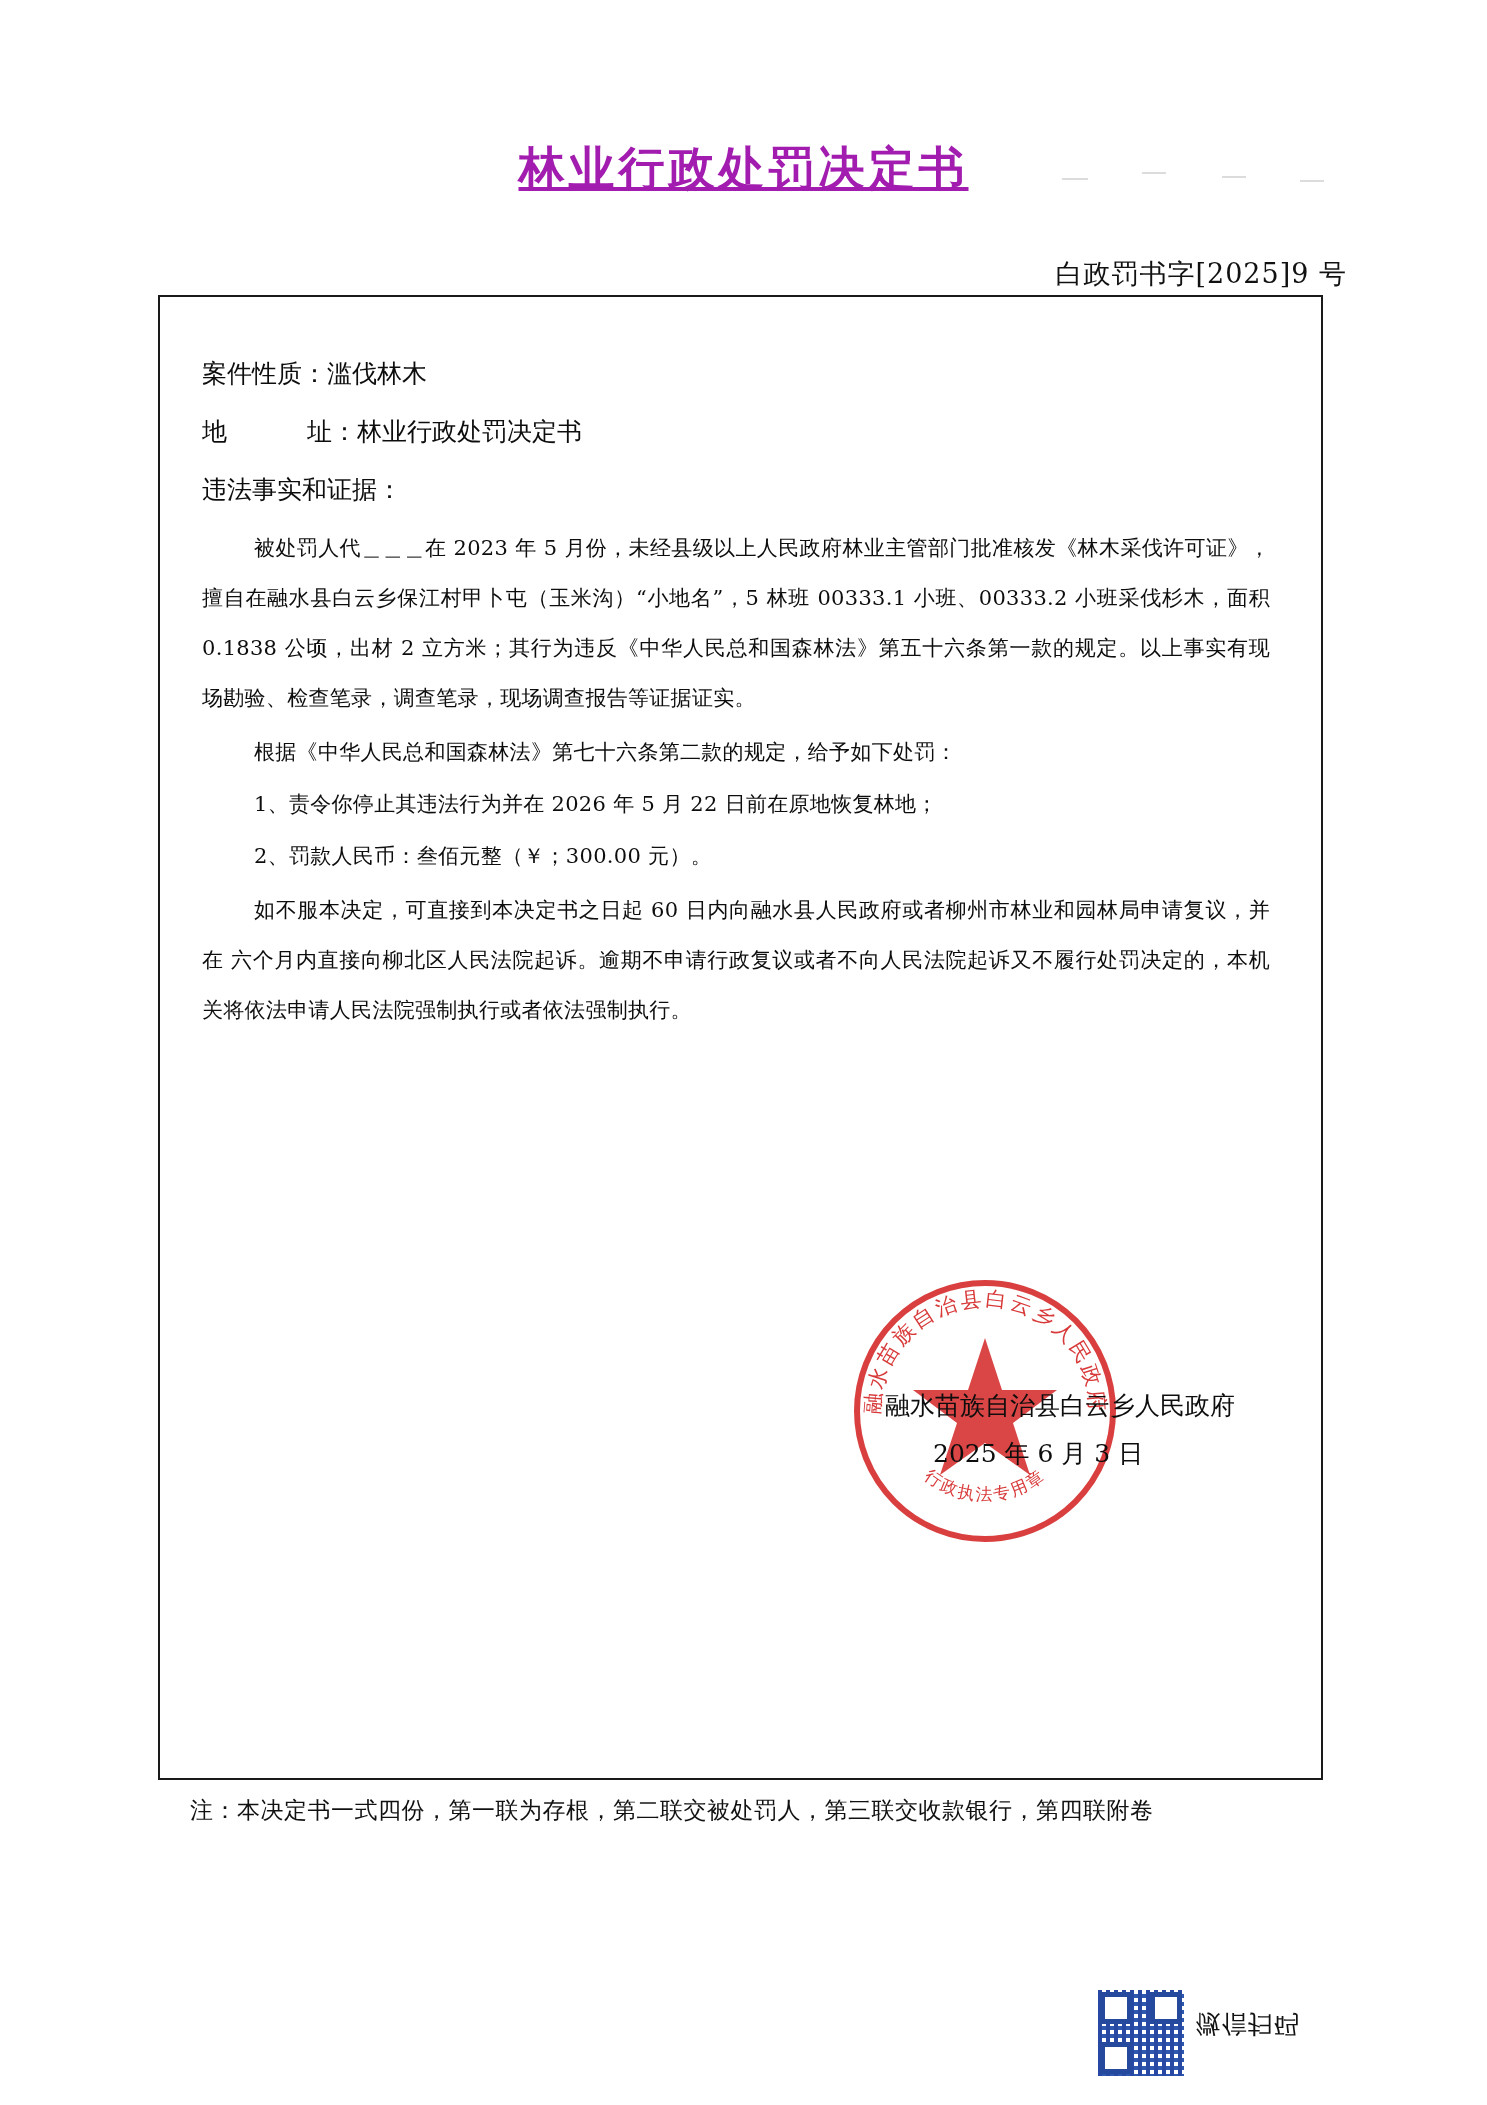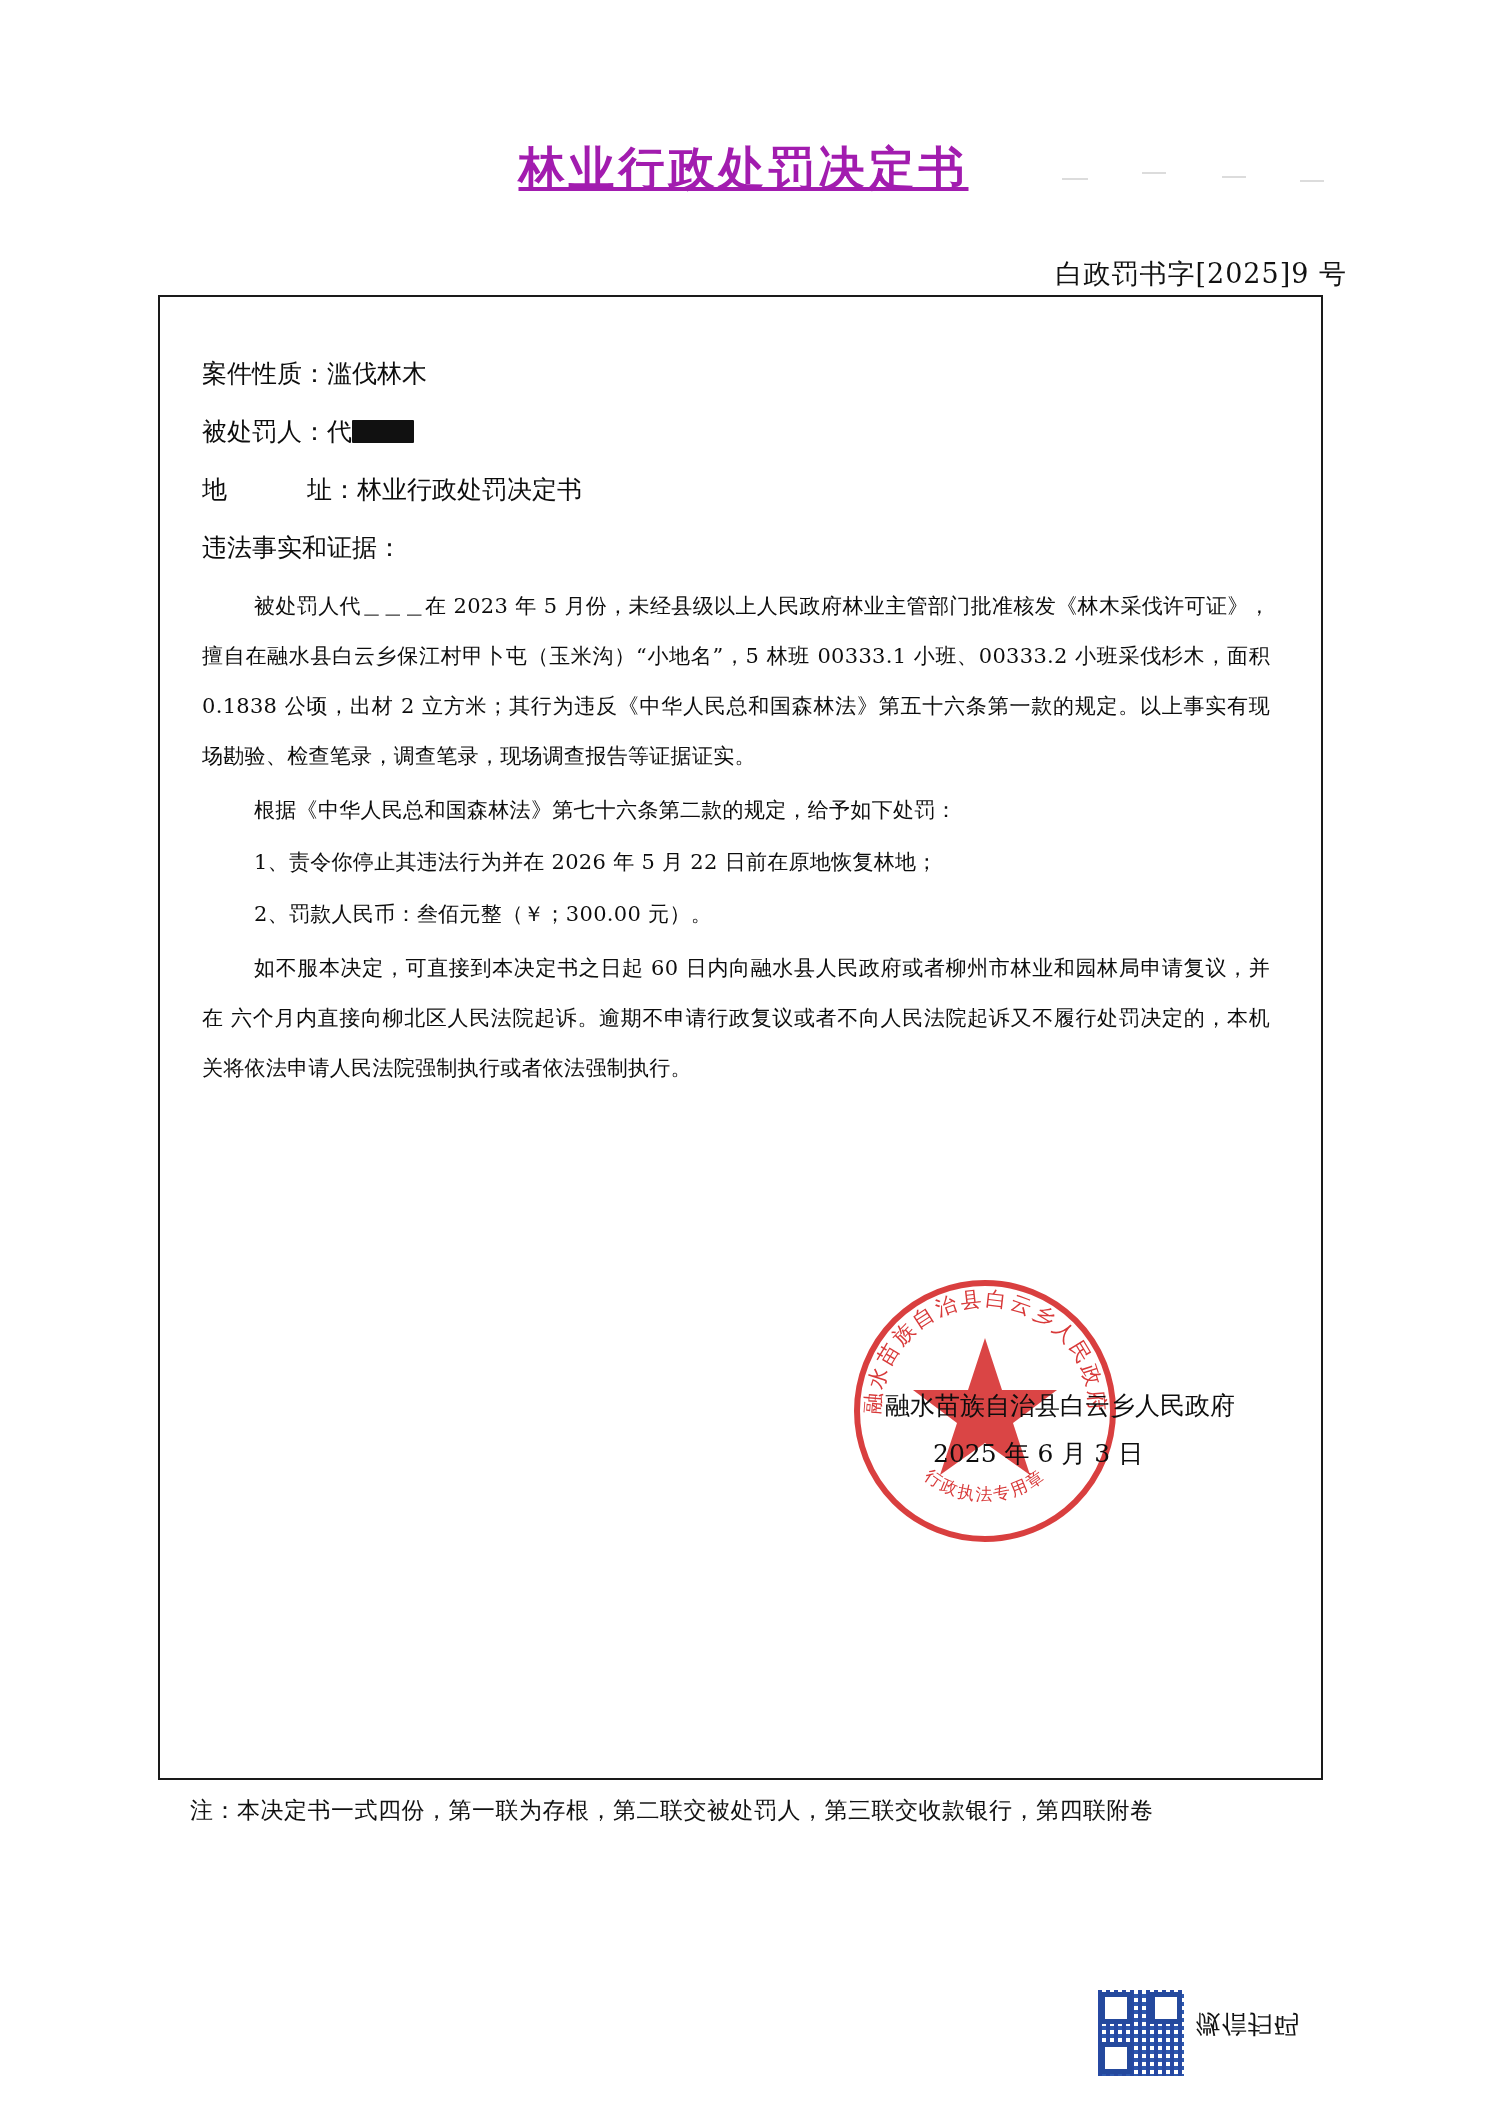--- a/index.html
+++ b/index.html
@@ -196,23 +196,20 @@
   <div class="doc-title">林业行政处罚决定书</div>
   <div class="doc-number">白政罚书字[2025]9 号</div>
 
   <div class="frame">
     <div class="frame-inner">
 
       <div class="line">
         <span>案件性质：</span><span>滥伐林木</span>
       </div>
 
-      <div class="line">
-        <span>被处罚人：</span><span>代</span><span class="redacted r1"></span>
-      </div>
 
       <div class="line">
         <span class="label-spaced">地</span><span>址：</span><span>林业行政处罚决定书</span>
       </div>
 
       <div class="section-head">违法事实和证据：</div>
 
       <p class="para">
         <span>被处罚人代＿＿＿在 2023 年 5 月份，未经县级以上人民政府林业主管部门批准核发《林木采伐许可证》，擅自在融水县白云乡保江村甲卜屯（玉米沟）“小地名”，5 林班 00333.1 小班、00333.2 小班采伐杉木，面积 0.1838 公顷，出材 2 立方米；其行为违反《中华人民总和国森林法》第五十六条第一款的规定。以上事实有现场勘验、检查笔录，调查笔录，现场调查报告等证据证实。</span>
       </p>

